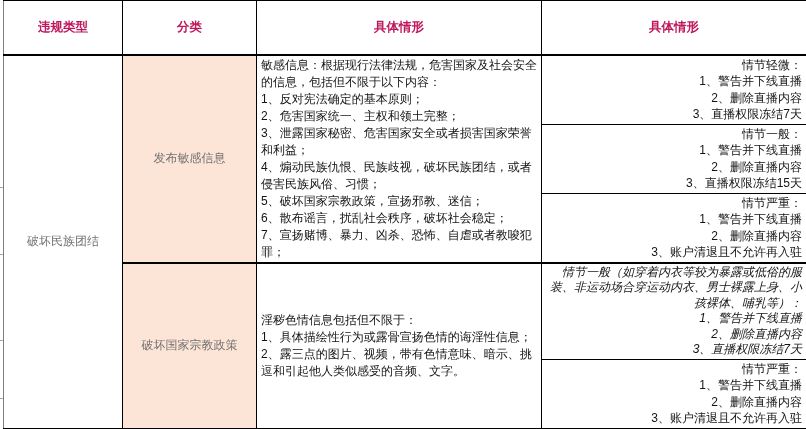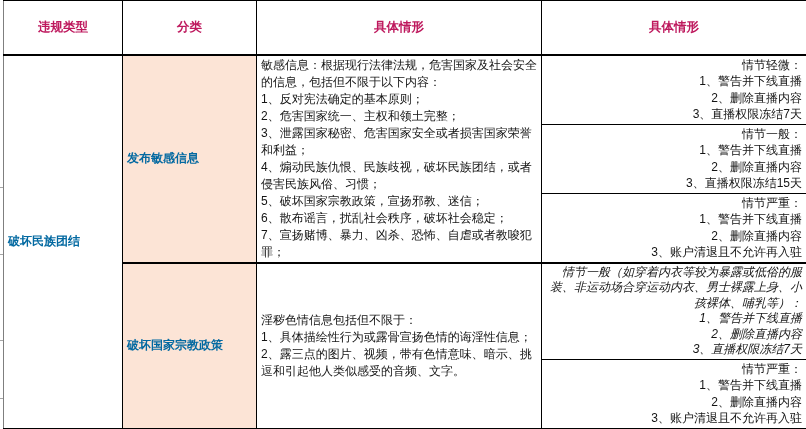--- a/index.html
+++ b/index.html
@@ -18,21 +18,21 @@
     border:1px solid #000;
     padding:1px 4px 1px 4px;
     font-size:12px;
     vertical-align:middle;
     overflow:hidden;
     font-weight:normal;
   }
   
   .first-col{border-left-color:#7f7f7f;}
   th.hdr{font-weight:bold;font-size:12.5px;text-align:center;border-bottom-width:2px;color:#be185d;}
-  td.vtype, td.cat{font-weight:bold;text-align:left;color:#0369a1;}
+  td.vtype, td.cat{font-weight:normal;text-align:center;color:#737373;}
   td.cat{background:#fce4d6;}
   td.situation{white-space:pre-line;line-height:17px;text-align:left;}
   td.handle{white-space:pre-line;line-height:16.5px;text-align:right;}
   td.handle-tight{line-height:15.5px;font-style:italic;}
   .thick-bottom{border-bottom-width:2px;}
   tr.cutrow td{border-bottom:none;}
 </style>
 </head>
 <body>
 

